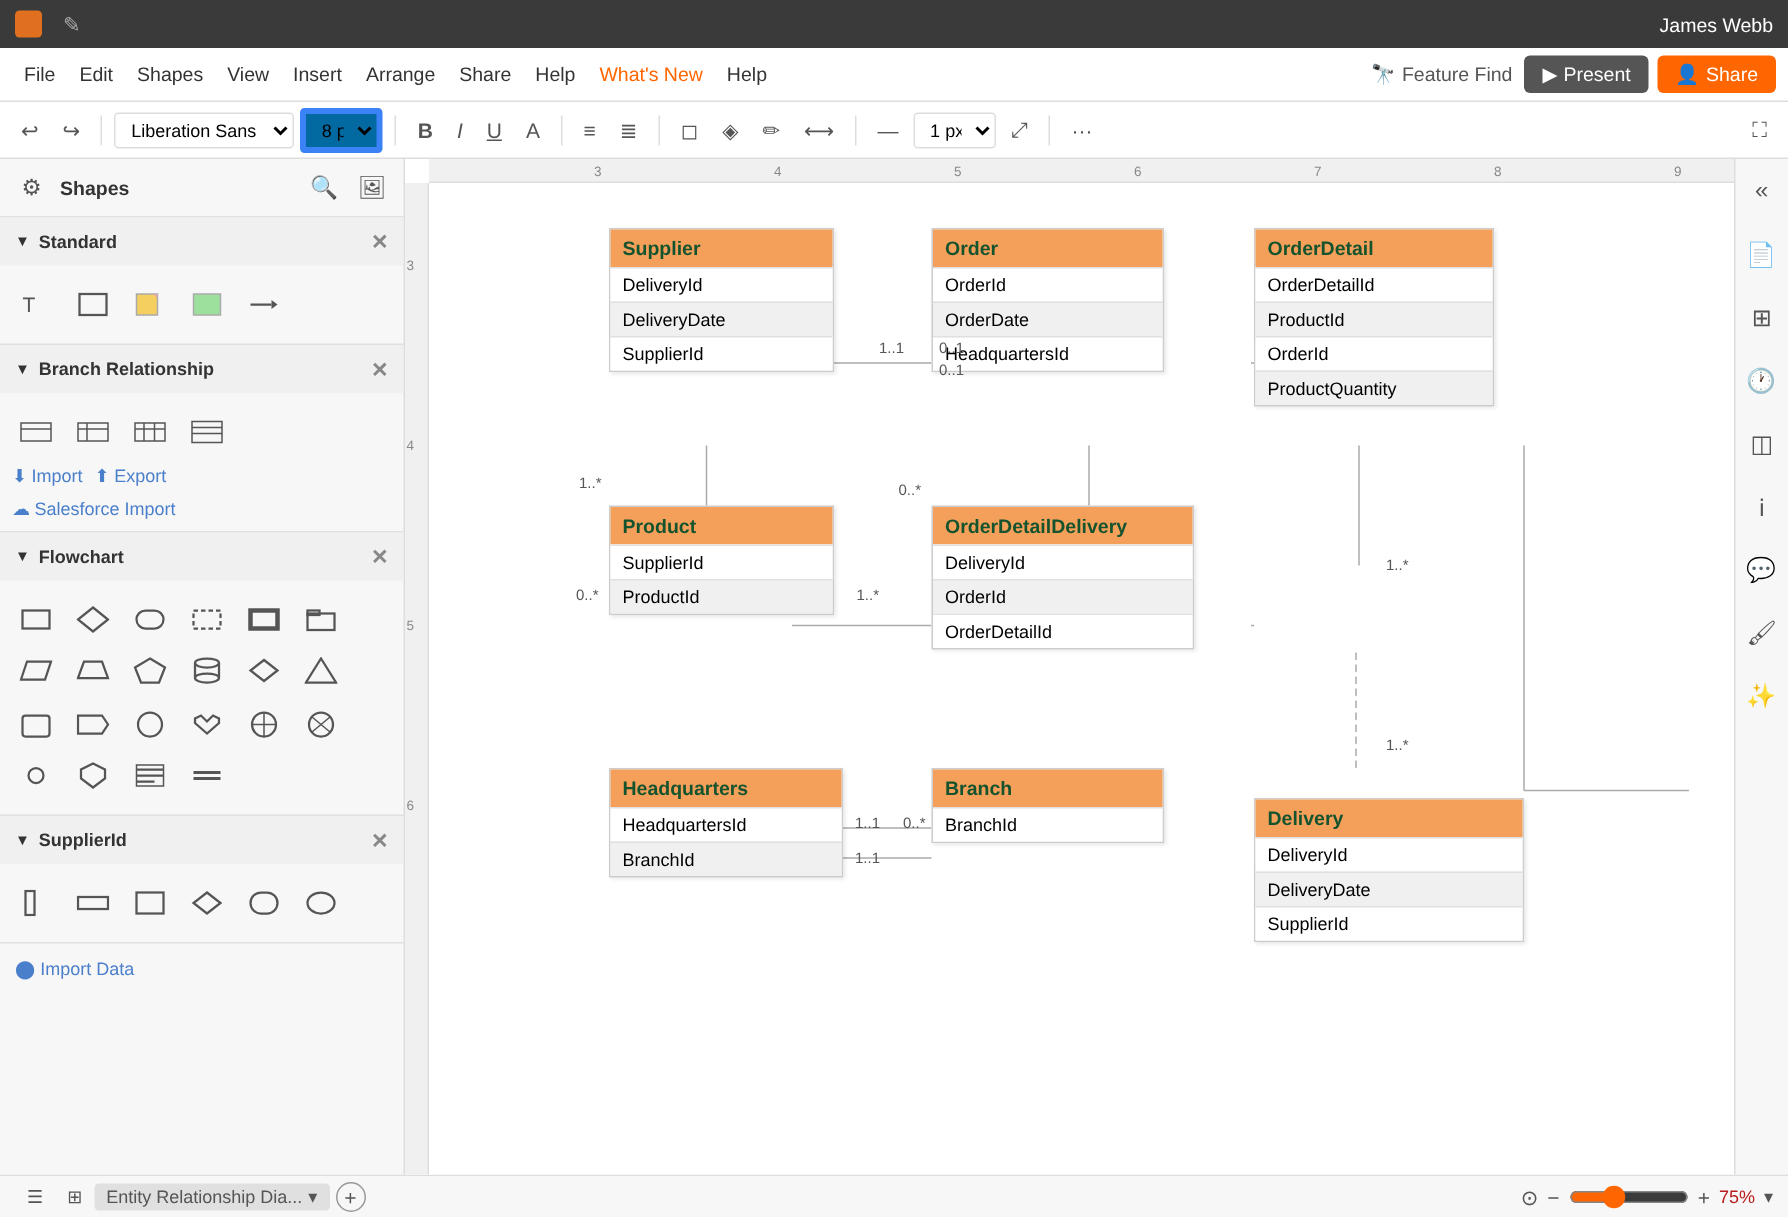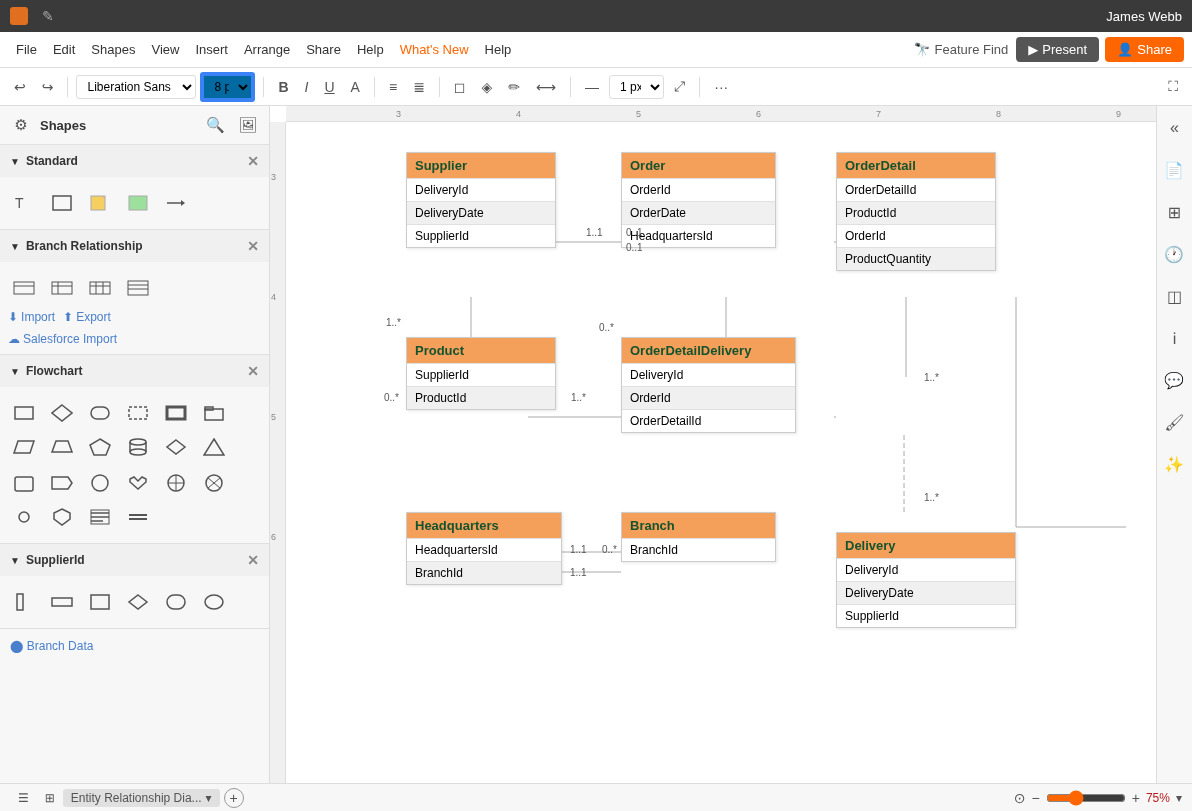--- a/index.html
+++ b/index.html
@@ -462,21 +462,21 @@
           <div class="shape-icon">
               <svg viewBox="0 0 22 18">
                 <ellipse cx="11" cy="9" rx="9" ry="7" fill="none" stroke="#555" stroke-width="1.5"></ellipse>
               </svg>
             </div>
         </div>
       </div>
     </div>
 
     <div style="padding: 10px; display:flex; align-items:center; gap:6px;">
-      <span style="color:#4a7fcb; cursor:pointer; font-size:12px;">⬤ <span>Branch Data</span></span>
+      <span style="color:#4a7fcb; cursor:pointer; font-size:12px;">⬤ <span>Import Data</span></span>
     </div>
   </div>
 
   <div id="canvas-wrapper">
     <div id="ruler-h">
       <span style="position:absolute;left:110px;font-size:9px;color:#888;">3</span>
       <span style="position:absolute;left:230px;font-size:9px;color:#888;">4</span>
       <span style="position:absolute;left:350px;font-size:9px;color:#888;">5</span>
       <span style="position:absolute;left:470px;font-size:9px;color:#888;">6</span>
       <span style="position:absolute;left:590px;font-size:9px;color:#888;">7</span>

